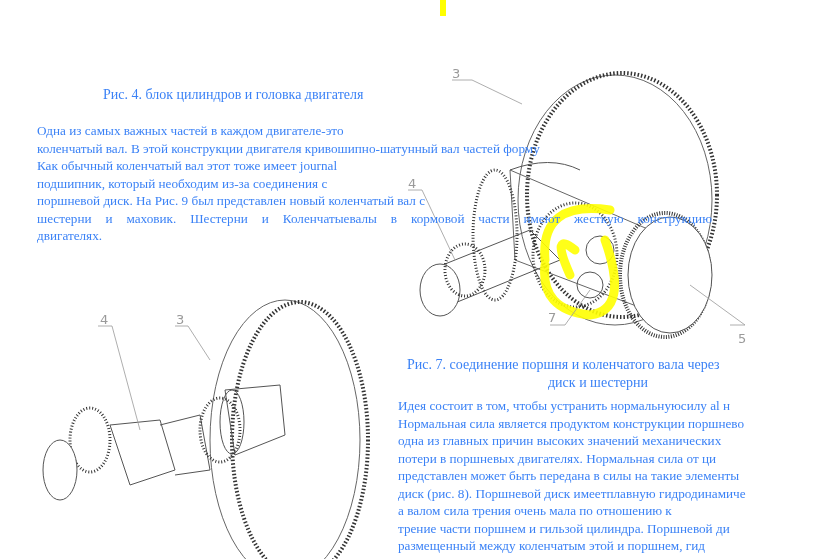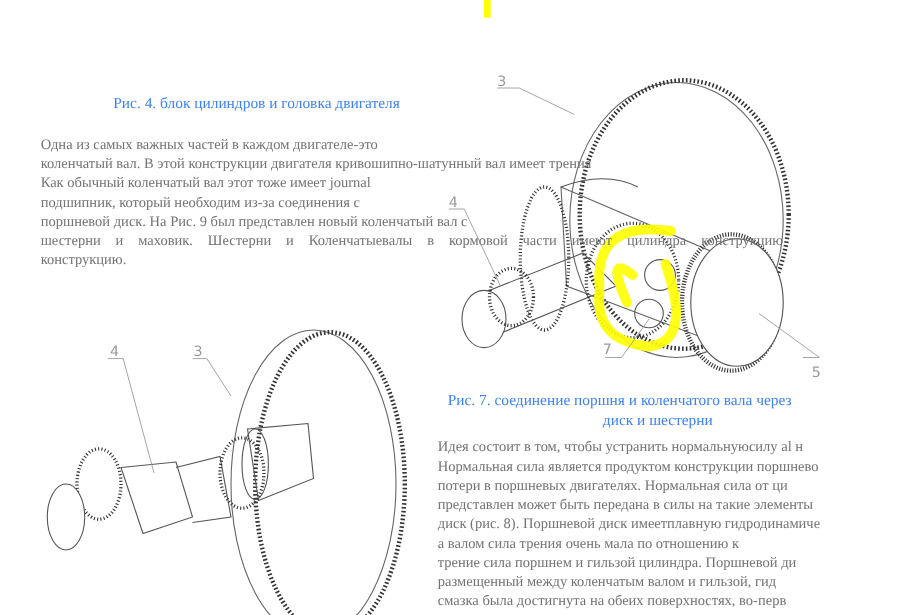--- a/index.html
+++ b/index.html
@@ -3,21 +3,21 @@
 <meta charset="utf-8">
 <style>
   html, body { margin:0; padding:0; }
   body {
     width:820px; height:559px; overflow:hidden; background:#ffffff;
     position:relative; font-family:"Liberation Serif", "DejaVu Serif", serif; color:#1a1a1a;
   }
   .marker { position:absolute; left:440px; top:0; width:6px; height:16px; background:#ffff00; }
   .fig-svg { position:absolute; }
   .caption { position:absolute; font-size:14px; line-height:18px; color:#3b82f6; }
-  .para { position:absolute; font-size:13.2px; line-height:17.5px; color:#737373; white-space:nowrap; }
+  .para { position:absolute; font-size:13.2px; line-height:17.5px; color:#3b82f6; white-space:nowrap; }
   .para div { height:17.5px; }
   .justify { text-align:justify; text-align-last:justify; }
   .lbl { font-family:"DejaVu Sans", sans-serif; font-size:13px; fill:#9a9a9a; }
 </style>
 </head>
 <body>
 
 <div class="marker"></div>
 
 <svg class="fig-svg" style="left:400px;top:60px" width="420" height="300" viewBox="0 0 420 300">
@@ -72,36 +72,37 @@
     <path d="M175 46 L188 46 L210 80"></path>
   </g>
   <text class="lbl" x="100" y="44">4</text>
   <text class="lbl" x="176" y="44">3</text>
 </svg>
 
 <div class="caption" style="left:103px;top:86px;">Рис. 4. блок цилиндров и головка двигателя</div>
 
 <div class="para" style="left:37px;top:122px;">
   <div>Одна из самых важных частей в каждом двигателе-это</div>
-  <div>коленчатый вал. В этой конструкции двигателя кривошипно-шатунный вал имеет трения</div>
+  <div>коленчатый вал. В этой конструкции двигателя кривошипно-шатунный вал частей форму</div>
   <div>Как обычный коленчатый вал этот тоже имеет journal</div>
   <div>подшипник, который необходим из-за соединения с</div>
   <div>поршневой диск. На Рис. 9 был представлен новый коленчатый вал с</div>
-  <div class="justify" style="width:675px">шестерни и маховик. Шестерни и Коленчатыевалы в кормовой части имеют цилиндра конструкцию</div>
-  <div>конструкцию.</div>
+  <div class="justify" style="width:675px">шестерни и маховик. Шестерни и Коленчатыевалы в кормовой части имеют жесткую конструкцию</div>
+  <div>двигателях.</div>
 </div>
 
 <div class="caption" style="left:400px;top:356px;width:430px;text-align:center;">
   <div style="text-align:left;padding-left:7px;">Рис. 7. соединение поршня и коленчатого вала через</div>
   <div style="margin-left:-34px;">диск и шестерни</div>
 </div>
 
 <div class="para" style="left:398px;top:397px;">
   <div>Идея состоит в том, чтобы устранить нормальнуюсилу al н</div>
   <div>Нормальная сила является продуктом конструкции поршнево</div>
+  <div>одна из главных причин высоких значений механических</div>
   <div>потери в поршневых двигателях. Нормальная сила от ци</div>
   <div>представлен может быть передана в силы на такие элементы</div>
   <div>диск (рис. 8). Поршневой диск имеетплавную гидродинамиче</div>
   <div>а валом сила трения очень мала по отношению к</div>
-  <div>трение сила поршнем и гильзой цилиндра. Поршневой ди</div>
-  <div>размещенный между коленчатым валом и гильзой, гид</div>
+  <div>трение части поршнем и гильзой цилиндра. Поршневой ди</div>
+  <div>размещенный между коленчатым этой и поршнем, гид</div>
   <div>смазка была достигнута на обеих поверхностях, во-перв</div>
 </div>
 
 </body></html>

